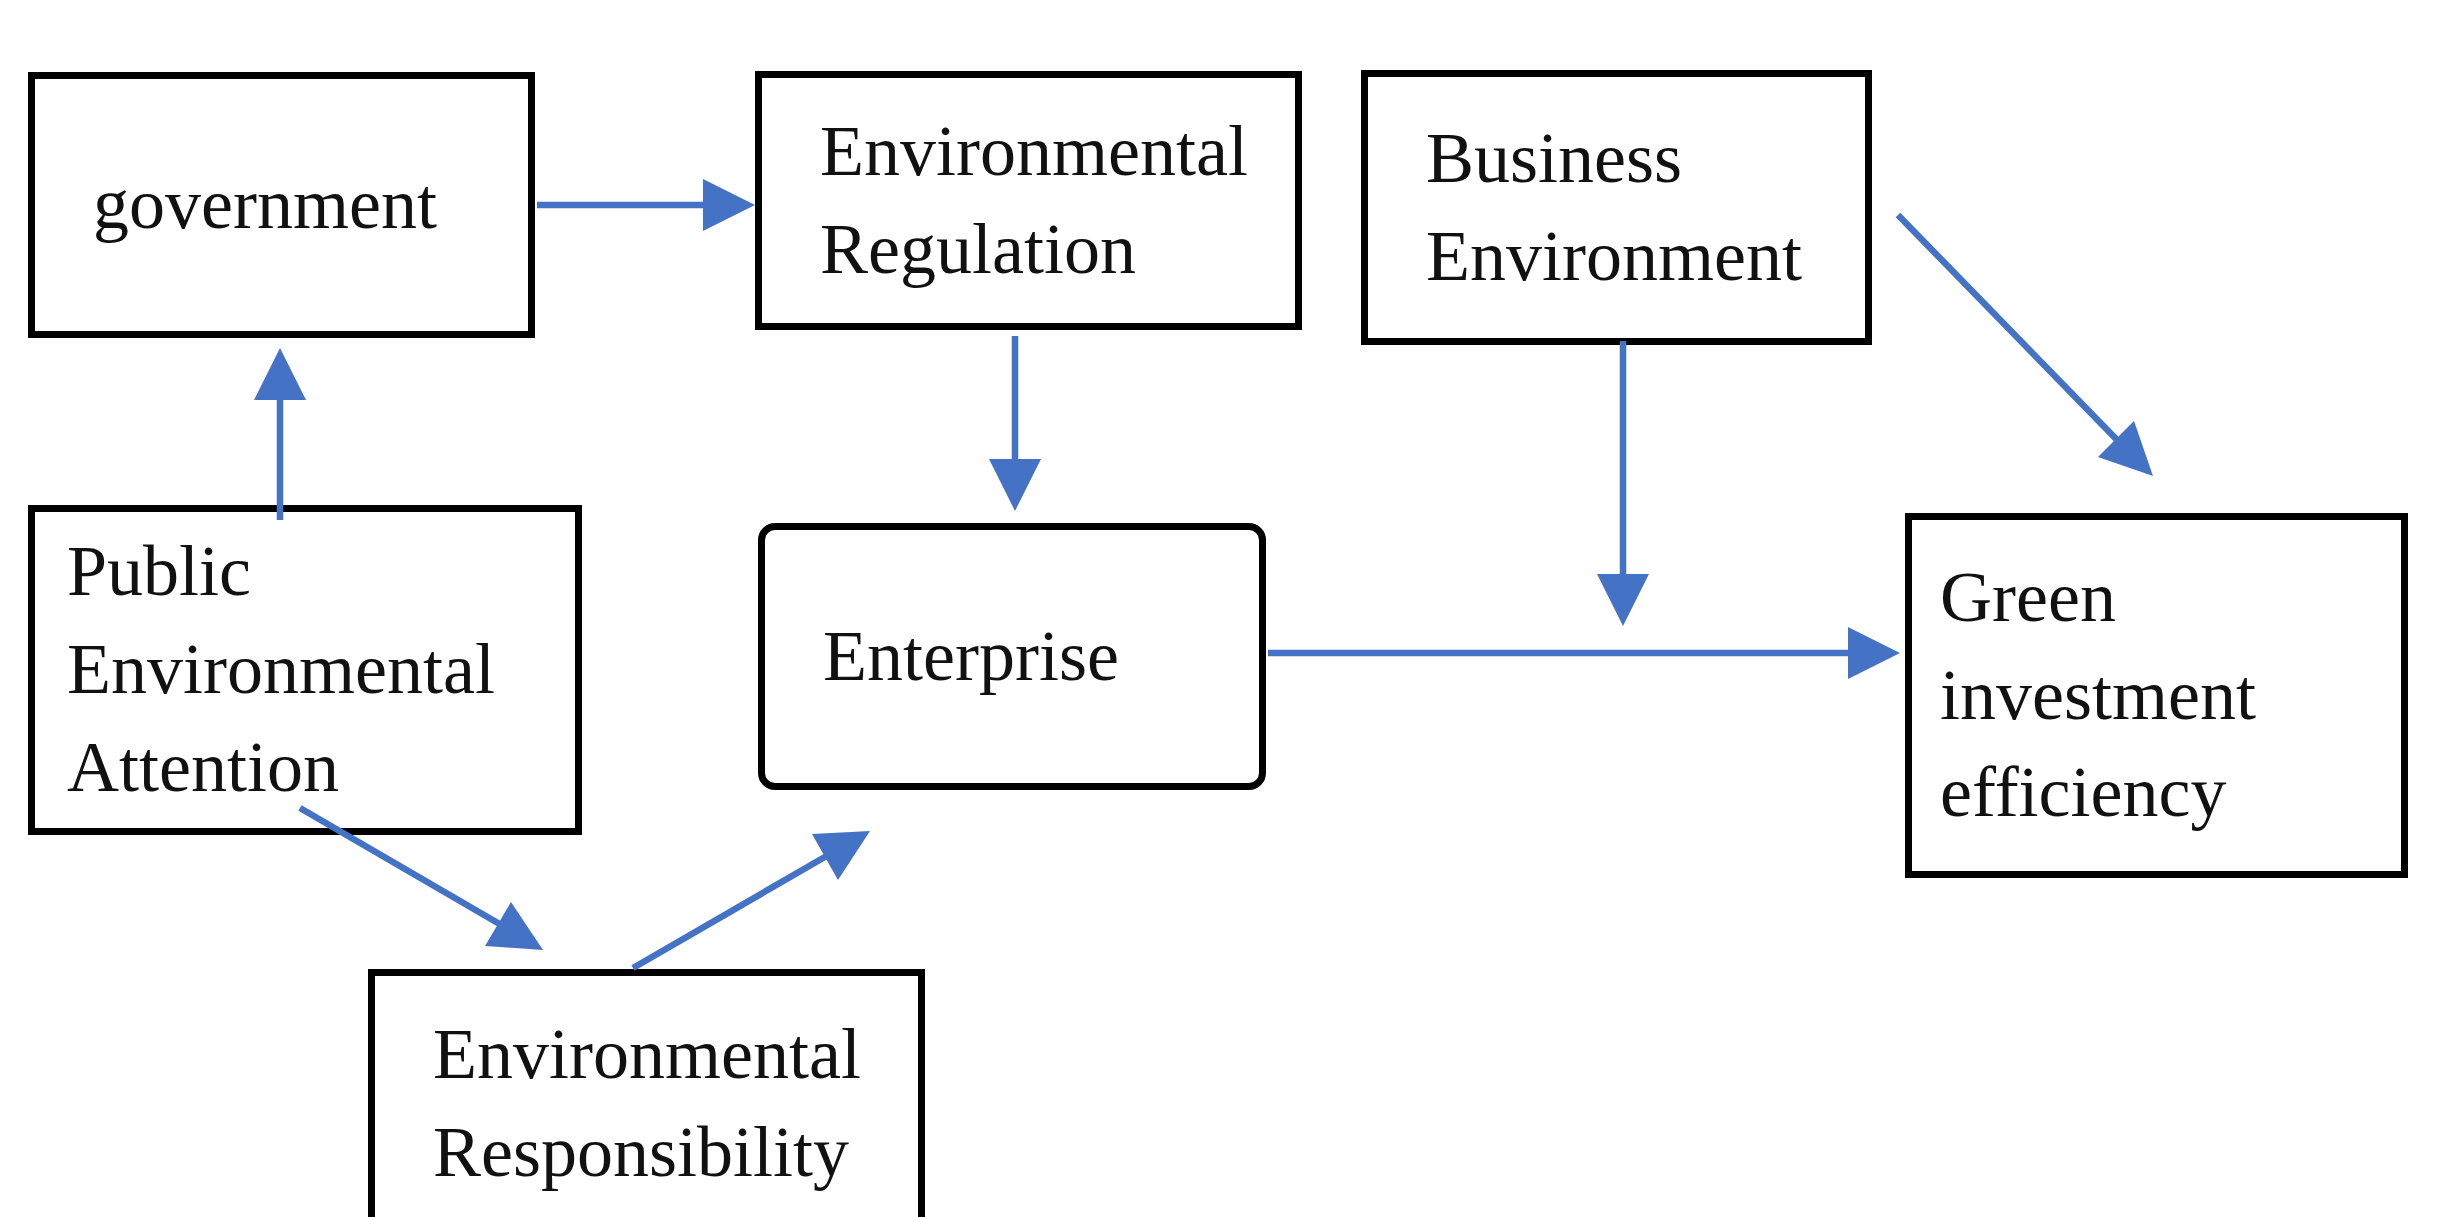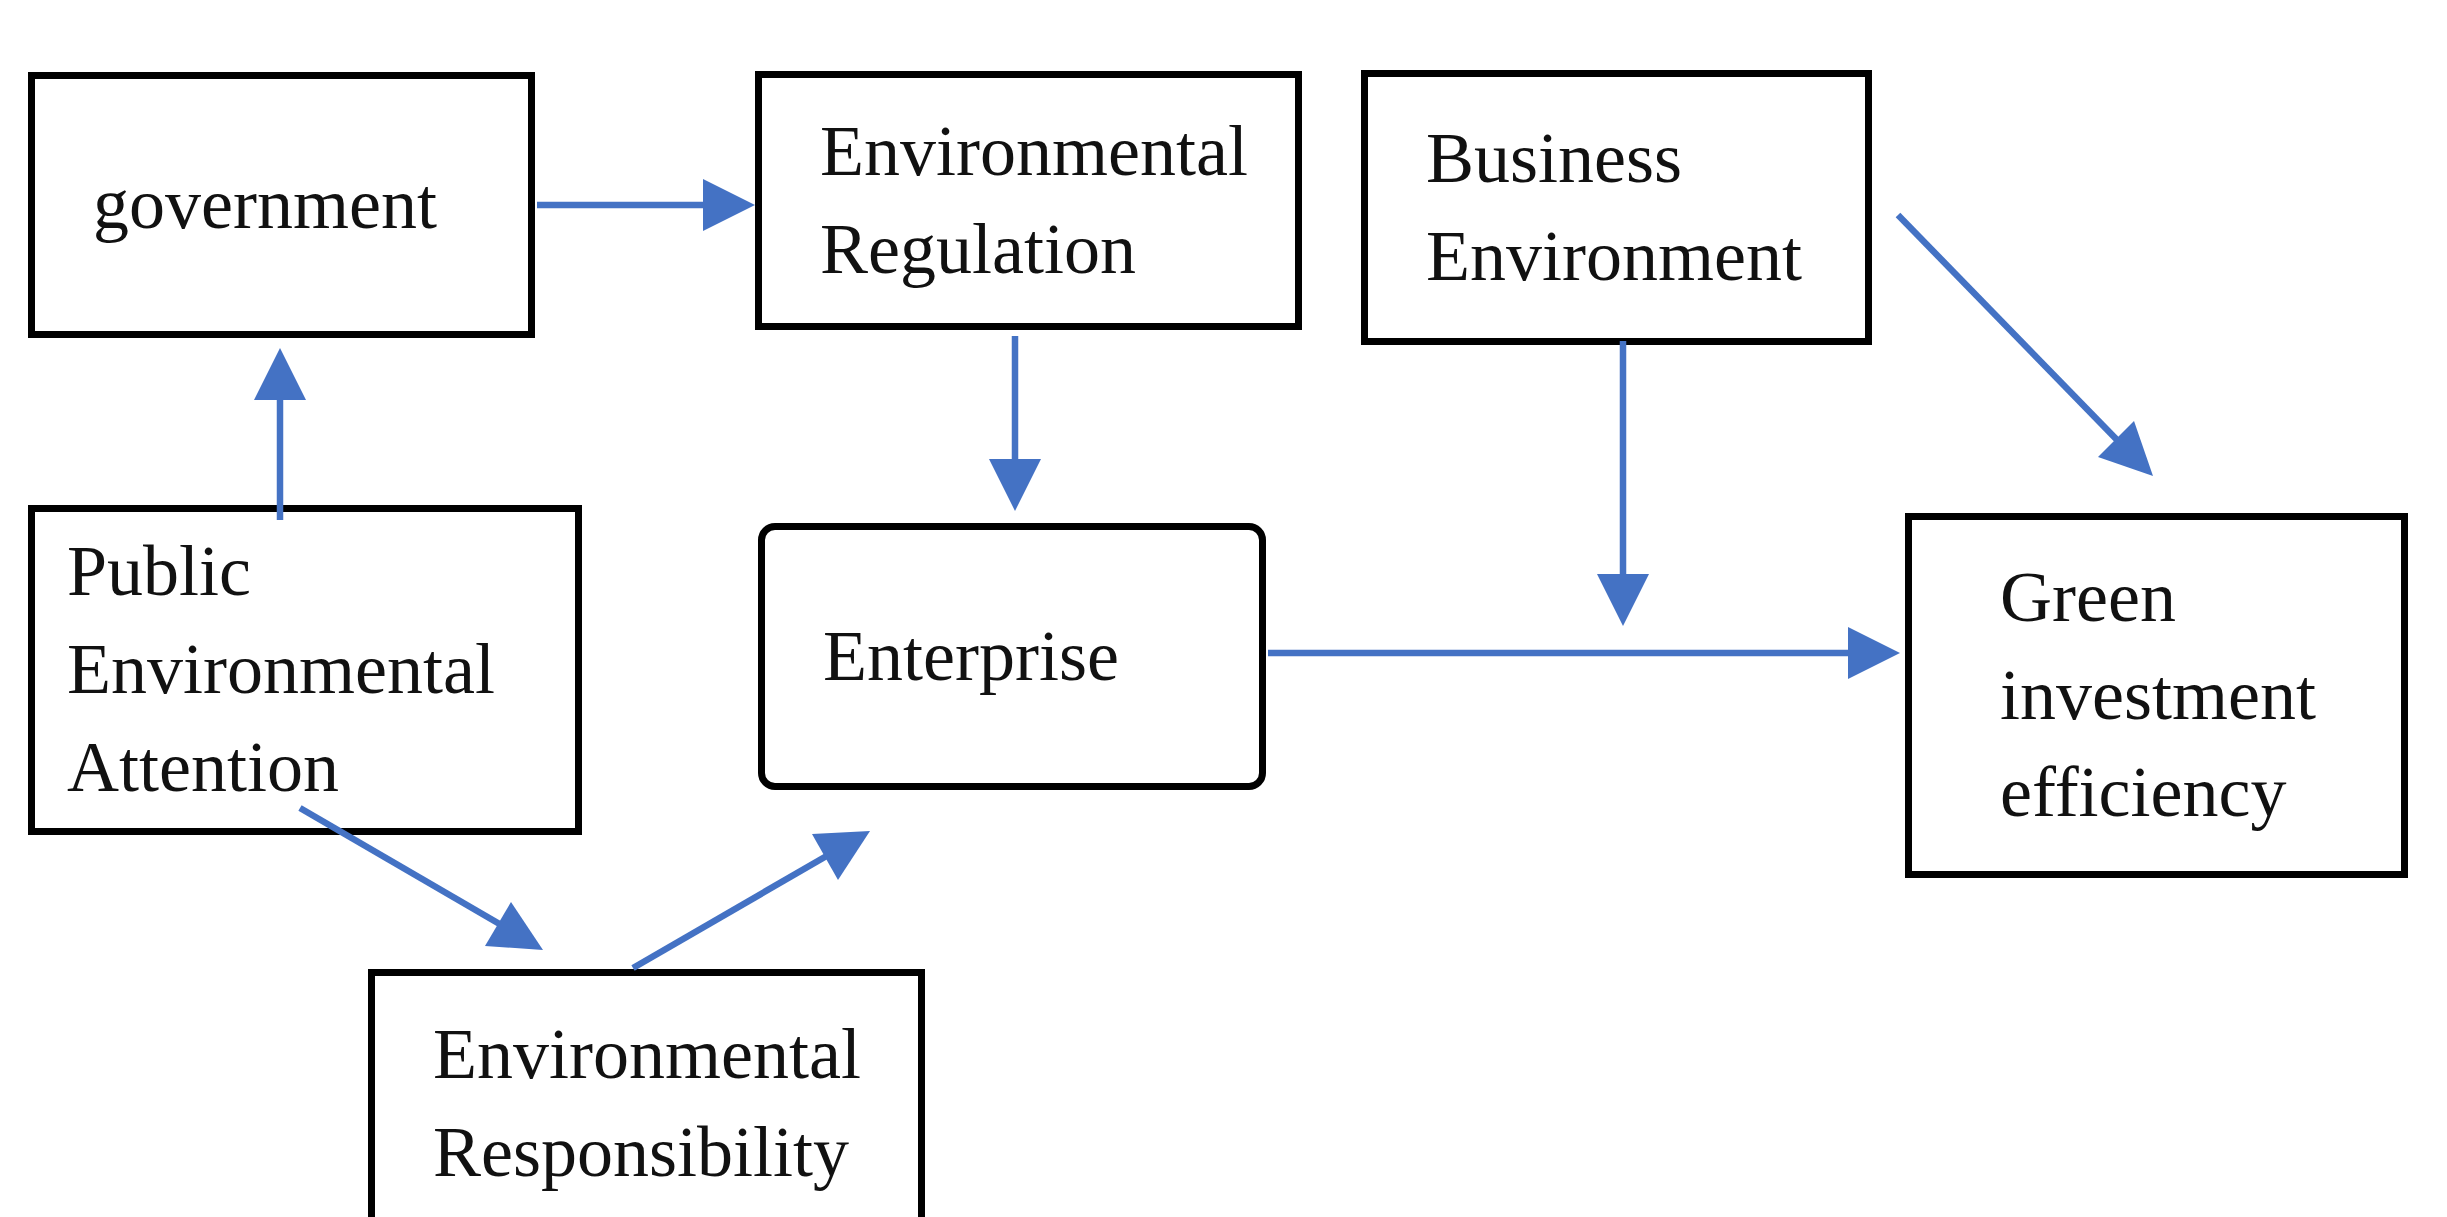--- a/index.html
+++ b/index.html
@@ -65,21 +65,21 @@
   </div>
 
   <div class="node" style="left:28px;  top:457px; width:554px; height:330px;padding-left:32px;">
     <span>Public Environmental Attention</span>
   </div>
 
   <div class="node" style="left:758px; top:475px; width:508px; height:267px;border-radius:17px;">
     <span>Enterprise</span>
   </div>
 
-  <div class="node" style="left:1905px; top:465px; width:503px; height:365px; padding-left:88px;">
+  <div class="node" style="left:1905px; top:465px; width:503px; height:365px; padding-left:28px;">
     <span>Green investment efficiency</span>
   </div>
 
   <div class="node" style="left:368px; top:921px; width:557px; height:270px;">
     <span>Environmental Responsibility</span>
   </div>
 
   <svg class="arrow-layer" viewBox="0 0 2447 1217" xmlns="http://www.w3.org/2000/svg">
 
     <g class="arrow">

